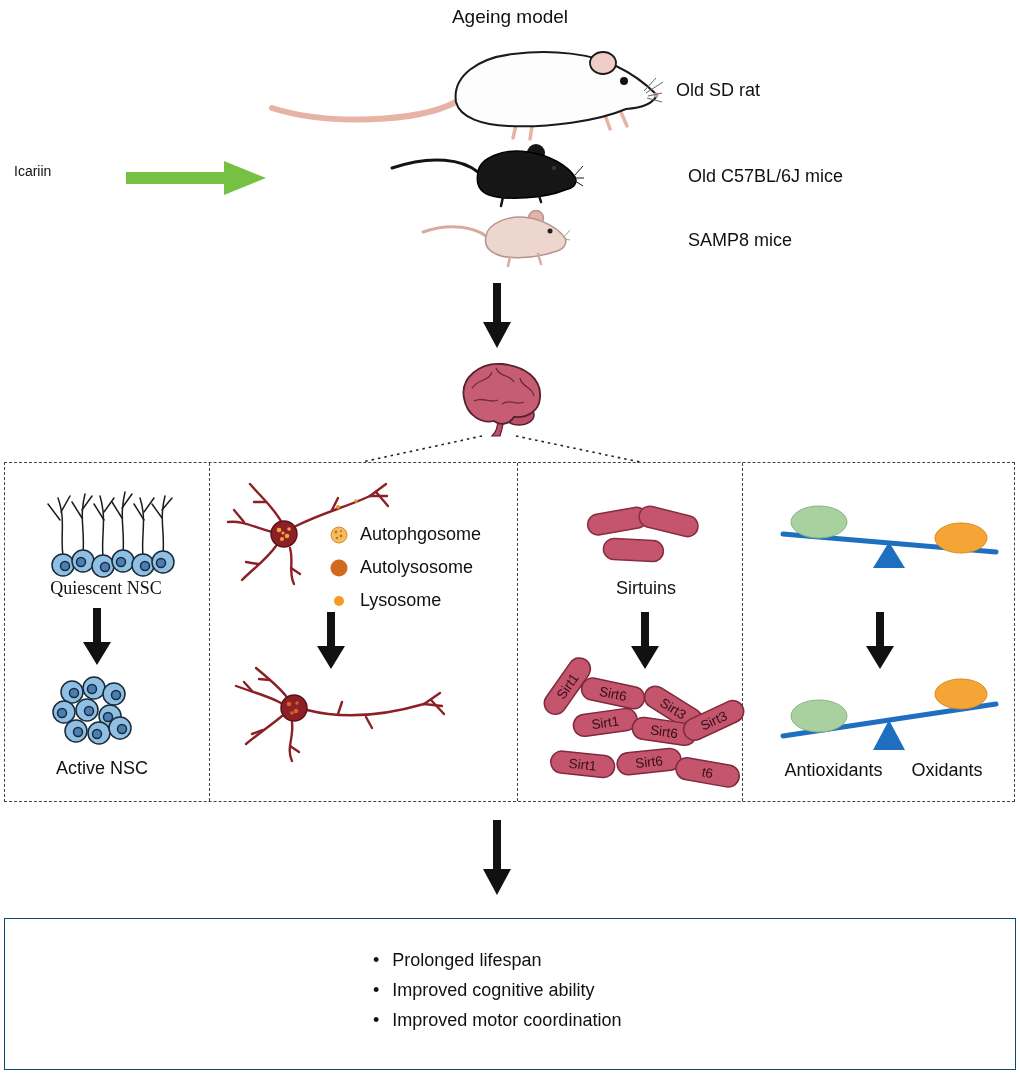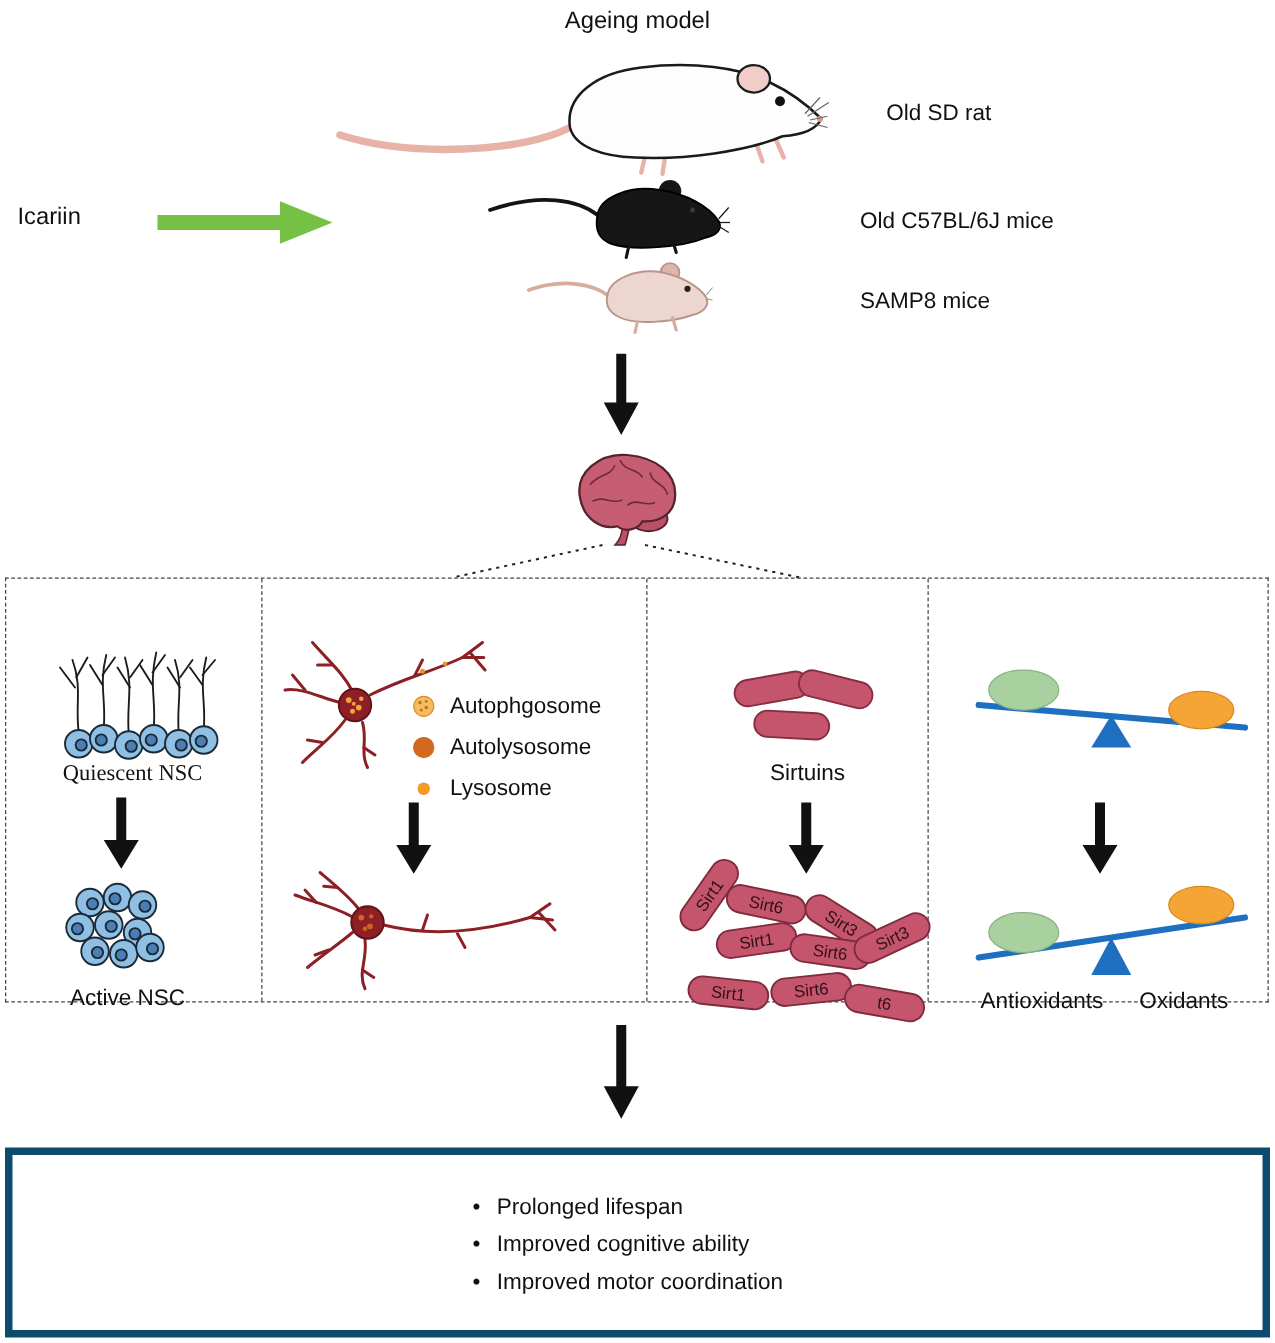--- a/index.html
+++ b/index.html
@@ -2,31 +2,31 @@
 <html><head>
 <meta charset="utf-8">
 <style>
   * { margin:0; padding:0; box-sizing:border-box; }
   html,body { background:#fff; }
   body { font-family:"Liberation Sans","DejaVu Sans",sans-serif; color:#111; }
   .canvas { position:relative; width:1020px; height:1074px; background:#fff; overflow:hidden; }
   .title { position:absolute; left:0; top:6px; width:100%; text-align:center; font-size:19px; }
   .label { position:absolute; font-size:18px; white-space:nowrap; }
   .label.center { text-align:center; white-space:nowrap; }
-  .icariin { position:absolute; left:14px; top:163px; font-size:19px; }
+  .icariin { position:absolute; left:14px; top:163px; font-size:14px; }
   .pos { position:absolute; overflow:visible; }
   svg text { font-family:"Liberation Sans","DejaVu Sans",sans-serif; }
   .panels-box { position:absolute; left:4px; top:462px; width:1011px; height:340px; border:1.5px dashed #444; }
   .divider { position:absolute; top:0; height:100%; width:0; border-left:1.5px dashed #444; }
-  .panel { position:absolute;margin-top:30px; }
+  .panel { position:absolute; }
   .legend { position:absolute; }
   .legend-row { display:flex; align-items:center; height:33px; }
   .legend-icon { width:22px; height:22px; margin-right:10px; flex:0 0 22px; }
   .legend-label { font-size:18px; white-space:nowrap; }
-  .outcomes-box { position:absolute; left:4px; top:918px; width:1012px; height:152px; border:6px solid #0c4a6e; }
+  .outcomes-box { position:absolute; left:4px; top:918px; width:1012px; height:152px; border:1px solid #0c4a6e; }
   .outcome-list { position:absolute; left:368px; top:26px; }
   .outcome-item { font-size:18px; line-height:30px; }
   .outcome-item::before { content:"\2022"; margin-right:13px; }
 </style>
 </head>
 <body>
 
 <div class="canvas">
 
   <div class="title">Ageing model</div>
@@ -80,21 +80,21 @@
     <g stroke="#999" stroke-width="0.9">
       <path d="M145,30 L150,24"></path>
         <path d="M145,33 L150,34"></path>
     </g>
     <g stroke="#d8aba1" stroke-width="2.5" stroke-linecap="round">
       <path d="M118,48 L121,58"></path>
         <path d="M90,51 L88,60"></path>
     </g>
   </svg>
 
-  <div class="label" style="left:709px;top:80px;">Old SD rat</div>
+  <div class="label" style="left:676px;top:80px;">Old SD rat</div>
   <div class="label" style="left:688px;top:166px;">Old C57BL/6J mice</div>
   <div class="label" style="left:688px;top:230px;">SAMP8 mice</div>
 
   <svg class="pos" style="left:482px;top:283px;" width="30" height="66" viewBox="0 0 30 66">
     <polygon points="11,0 19,0 19,39 29,39 15,65 1,39 11,39" fill="#111"></polygon>
   </svg>
 
   <svg class="pos" style="left:452px;top:356px;" width="95" height="82" viewBox="0 0 95 82">
     <ellipse cx="67" cy="59" rx="15" ry="10" fill="#bb5068" stroke="#55222e" stroke-width="1.5"></ellipse>
     <path d="M46,63 C46,70 44,76 40,80 L48,80 C50,74 51,68 52,64 Z" fill="#bb5068" stroke="#55222e" stroke-width="1.2"></path>

